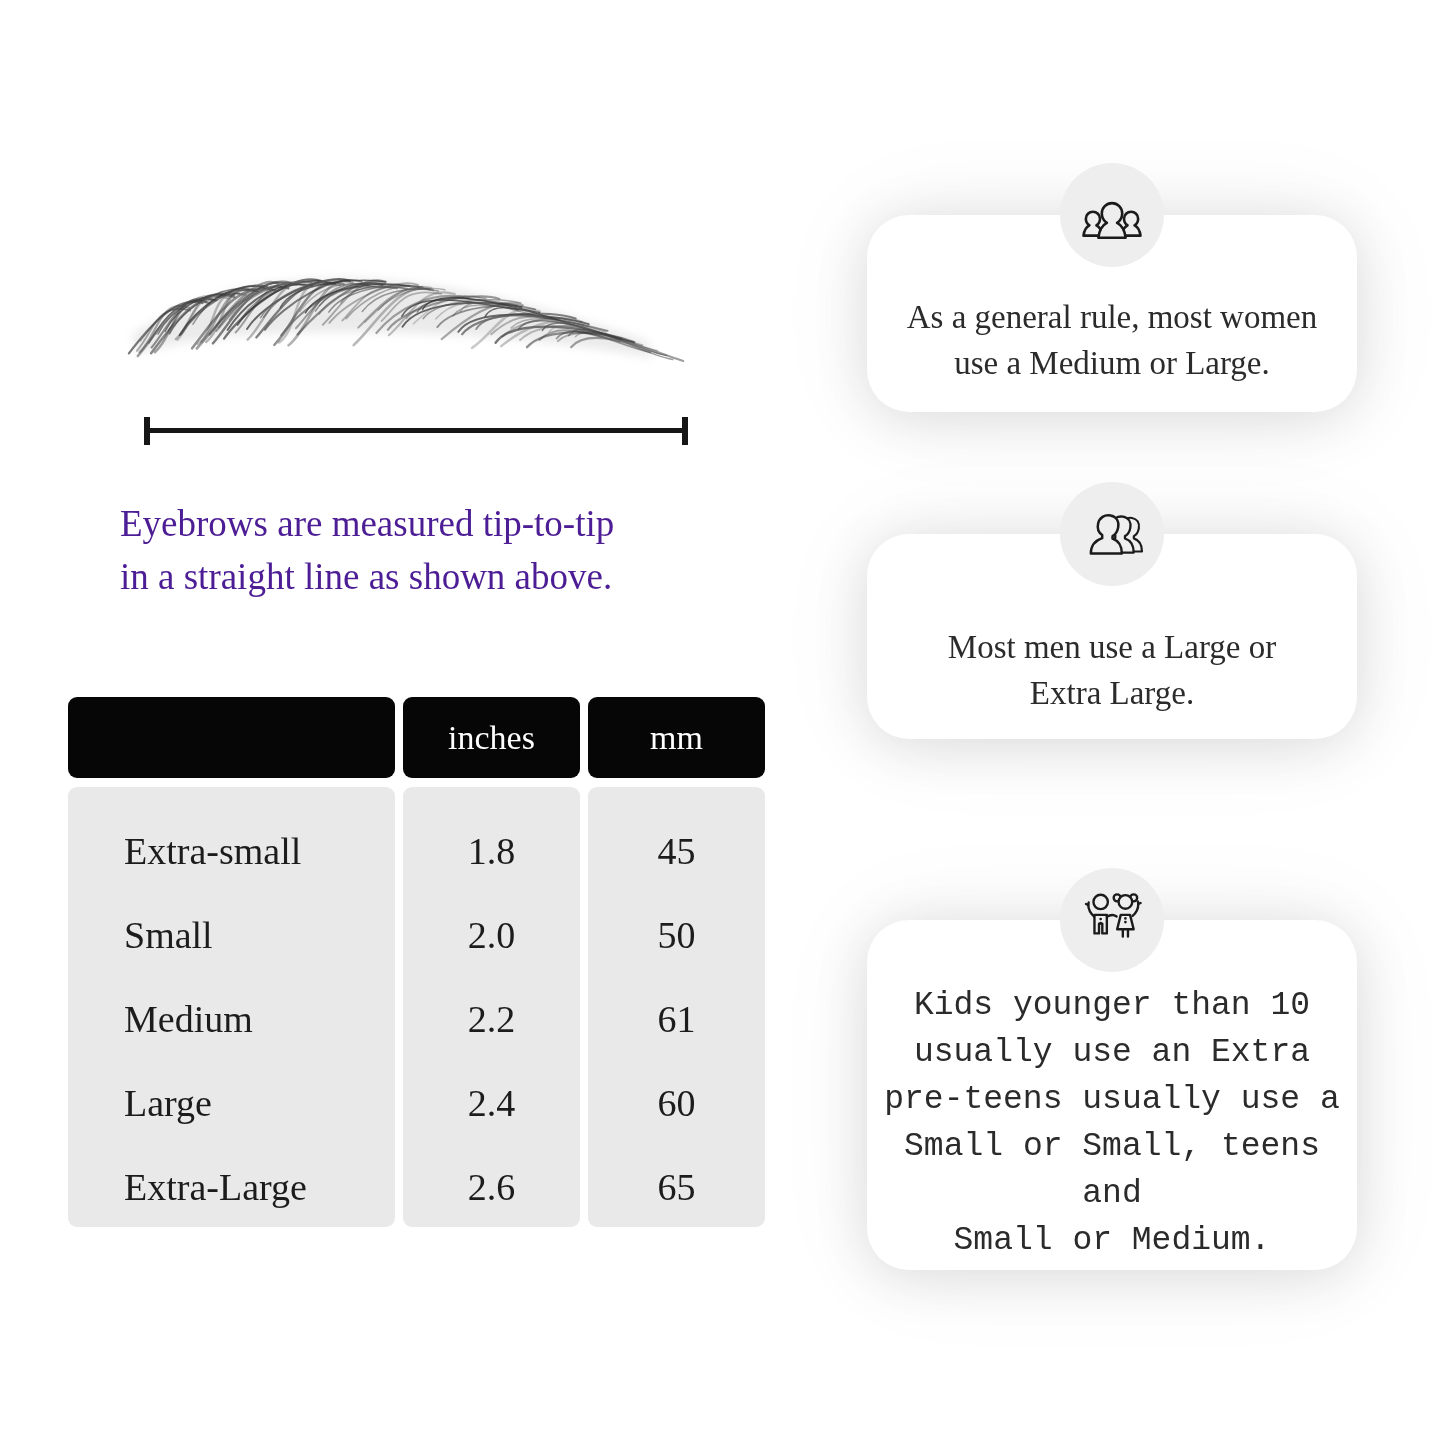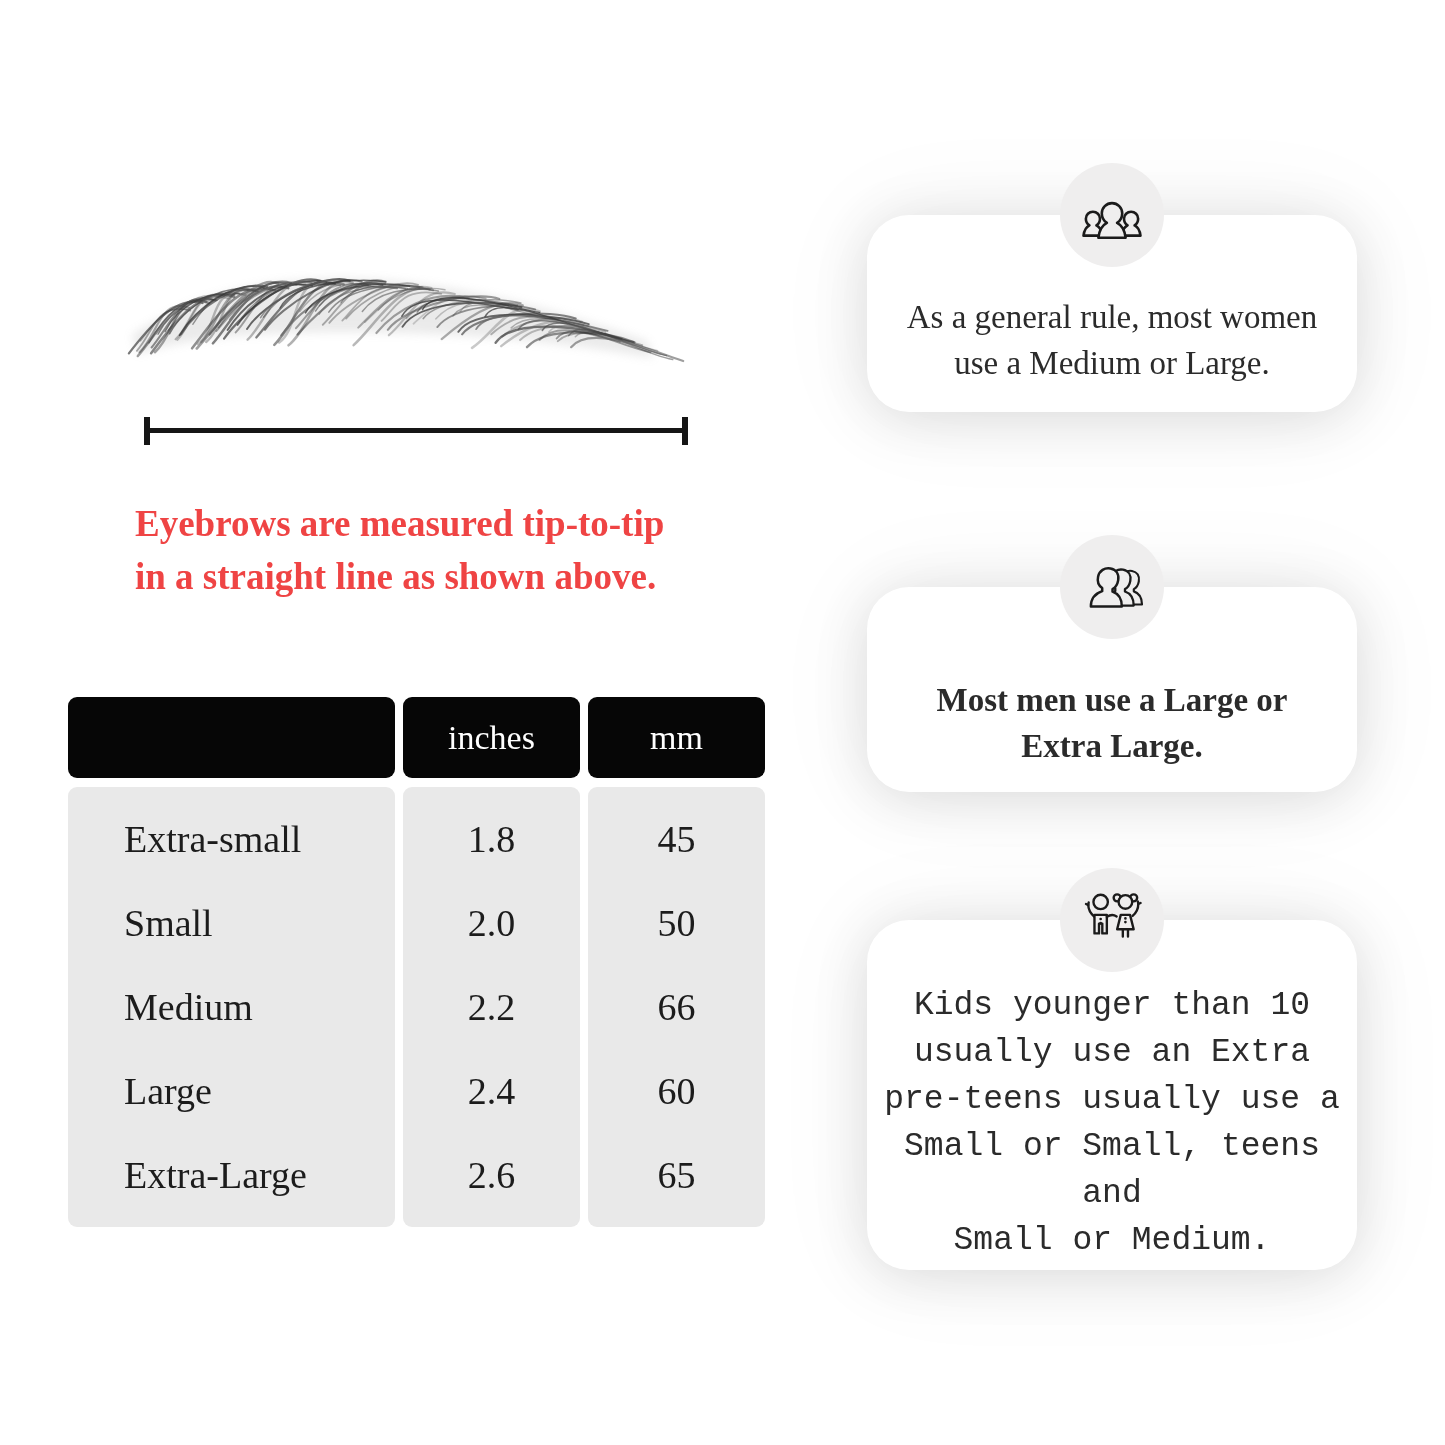--- a/index.html
+++ b/index.html
@@ -6,43 +6,43 @@
   .canvas{
     position:relative;width:1445px;height:1445px;background:#ffffff;overflow:hidden;
     font-family:"Liberation Serif","DejaVu Serif",serif;color:#242424;
   }
   
   .brow-wrap{position:absolute;left:118px;top:242px;width:580px;height:180px;}
   .mline-bar{position:absolute;left:146px;top:428px;width:538px;height:5px;background:#161616;}
   .mline-cap{position:absolute;top:417px;width:6px;height:28px;background:#161616;}
   .mline-cap.left{left:144px;}
   .mline-cap.right{left:682px;}
-  .caption{position:absolute;left:135px;top:497px;font-size:37px;line-height:53px;color:#ef4444;font-weight:bold;}
+  .caption{position:absolute;left:120px;top:497px;font-size:37px;line-height:53px;color:#4c1d95;}
   
   .size-table{
     position:absolute;left:68px;top:697px;width:584px;
     display:grid;grid-template-columns:327px 177px 177px;grid-template-rows:81px 440px;
     column-gap:8px;row-gap:9px;
   }
   .th{
     background:#060606;border-radius:9px;color:#ffffff;
     display:flex;align-items:center;justify-content:center;font-size:34px;
   }
-  .tcol{background:#e9e9e9;border-radius:9px;padding-top:10px;}
+  .tcol{background:#e9e9e9;border-radius:9px;padding-top:22px;}
   .trow{height:84px;display:flex;align-items:center;font-size:38px;color:#1c1c1c;}
   .tcol.labels .trow{padding-left:56px;}
   .tcol.values .trow{justify-content:center;}
   
   .card{
     position:absolute;left:867px;width:490px;background:#ffffff;border-radius:42px;
     box-shadow:0 6px 55px rgba(0,0,0,0.12), 0 0 110px rgba(0,0,0,0.05);
     display:flex;flex-direction:column;align-items:flex-start;
   }
   .card-1{top:215px;height:197px;padding-top:0;}
-  .card-2{top:587px;height:205px;font-weight:bold;}
+  .card-2{top:534px;height:205px;}
   .card-3{top:920px;height:350px;}
   .badge{
     position:absolute;left:50%;top:0;transform:translate(-50%,-50%);
     width:104px;height:104px;border-radius:50%;background:#efeeee;
     display:flex;align-items:center;justify-content:center;
   }
   .card-text{width:100%;text-align:center;font-size:33px;line-height:46px;color:#2b2b2b;}
   .card-1 .card-text{margin-top:79px;}
   .card-2 .card-text{margin-top:90px;}
   .card-3 .card-text{margin-top:62px;line-height:47px;font-family:Liberation Mono, monospace;}
@@ -190,21 +190,21 @@
     <div class="tcol values">
       <div class="trow">1.8</div>
       <div class="trow">2.0</div>
       <div class="trow">2.2</div>
       <div class="trow">2.4</div>
       <div class="trow">2.6</div>
     </div>
     <div class="tcol values">
       <div class="trow">45</div>
       <div class="trow">50</div>
-      <div class="trow">66</div>
+      <div class="trow">61</div>
       <div class="trow">60</div>
       <div class="trow">65</div>
     </div>
   </div>
 
   <div class="card card-1">
     <div class="badge">
       <svg class="icon-svg" width="66" height="50" viewBox="0 0 64 48" xmlns="http://www.w3.org/2000/svg">
         <g fill="#efeeee" stroke="#1b1b1b" stroke-width="2.6" stroke-linejoin="round" vector-effect="non-scaling-stroke">
           <path transform="translate(13.5,44) scale(0.76)" vector-effect="non-scaling-stroke" d="M-12 0 C-11 -8 -7.5 -11.5 -4.5 -13 C-7.5 -15 -9 -18 -9 -21.5 A9 9 0 1 1 9 -21.5 C9 -18 7.5 -15 4.5 -13 C7.5 -11.5 11 -8 12 0 Z"></path>

